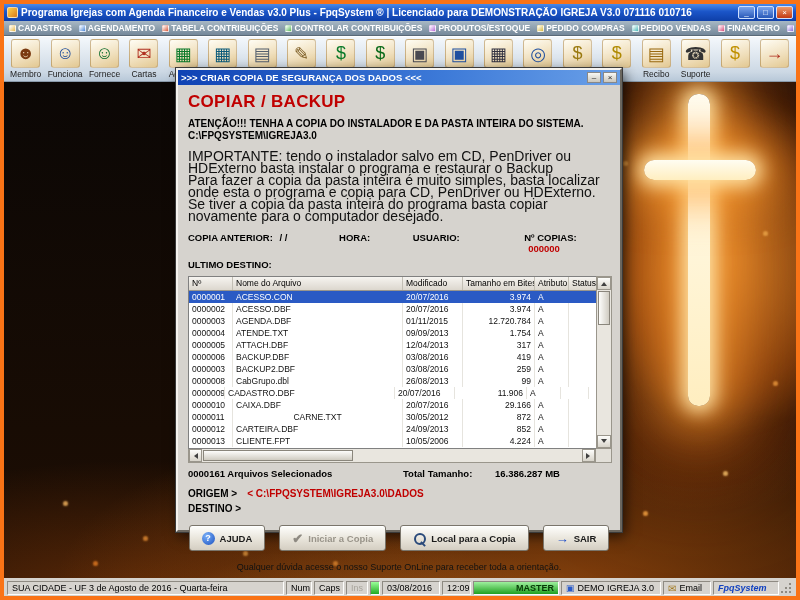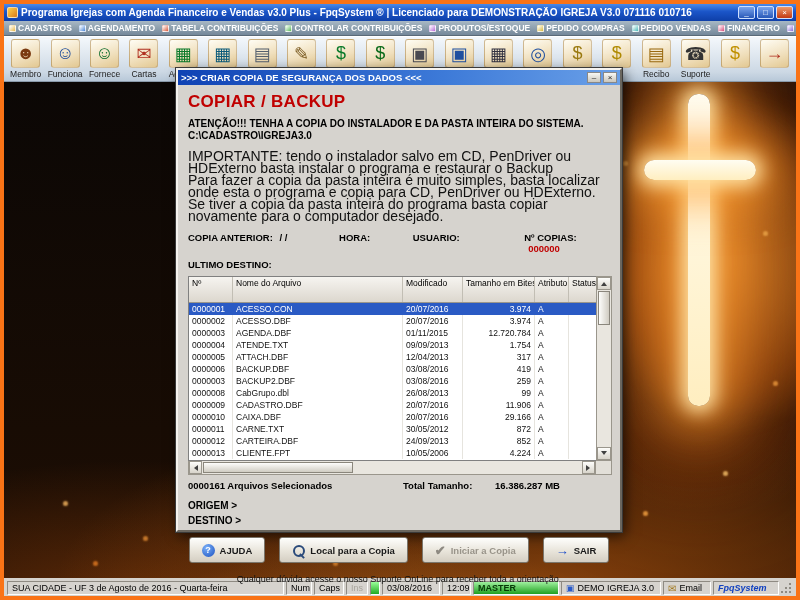--- a/index.html
+++ b/index.html
@@ -75,21 +75,21 @@
   .dlg-note{font-size:14px;line-height:12px;color:#111}
   .dlg-fields{display:flex;font-size:9.5px;font-weight:bold;margin-top:10px;align-items:baseline}
   .f-copia{width:160px}.f-hora{width:78px}.f-usuario{width:118px}
   .lblv{display:inline-block;margin-left:4px}
   .red{color:#c00000}
   .f-ultimo{margin-top:5px}
   
   .grid-area{margin-top:6px;width:424px}
   .grid-main{display:flex}
   .grid{width:408px;border:1px solid #808080;border-right:none;background:#fff}
-  .grid-header{display:flex;height:26px;background:linear-gradient(#f6f4f0,#dcd7ce);border-bottom:1px solid #9a968c}
+  .grid-header{display:flex;height:14px;background:linear-gradient(#f6f4f0,#dcd7ce);border-bottom:1px solid #9a968c}
   .gh{font-size:8.5px;padding:1px 3px;border-right:1px solid #c2beb4;white-space:nowrap;overflow:hidden;flex:none}
   .grid-body{height:157px;overflow:hidden}
   .grow{display:flex;height:12px}
   .gc{font-size:8.5px;line-height:12px;padding:0 3px;border-right:1px solid #e6e4de;
     white-space:nowrap;overflow:hidden;flex:none;color:#111}
   .gc.num{text-align:right}
   .grow.sel{background:#2a5ac4}
   .grow.sel .gc{color:#fff;border-right-color:#2a5ac4}
   .vscroll{width:16px;display:flex;flex-direction:column;background:#ece9e2;border:1px solid #9a968c}
   .sb-btn{height:13px;background:linear-gradient(#fdfdfb,#d8d4ca);border:1px solid #9a968c;
@@ -132,21 +132,21 @@
     background:#2a4a7a;transform:rotate(45deg)}
   .bicon.check-icon::after{content:"\2714";color:#8e8a82;font-size:13px}
   .bicon.exit-icon::after{content:"\2192";color:#1a4ac8;font-size:13px;font-weight:bold}
   .dlg-footer{margin-top:11px;text-align:center;font-size:9px;color:#111}
   
   .statusbar{height:20px;display:flex;gap:2px;padding:3px;background:#d6d3ce;align-items:stretch}
   .seg{border:1px solid;border-color:#8e8a82 #fdfdfb #fdfdfb #8e8a82;font-size:9px;display:flex;
     align-items:center;padding:0 4px;gap:3px;white-space:nowrap;overflow:hidden;background:#d6d3ce;flex:none}
   .seg.location{flex:1}
   .seg.dim .stx{color:#a8a49c}
-  .seg.master{background:linear-gradient(#9ef09e,#1fa01f);justify-content:flex-start}
+  .seg.master{background:linear-gradient(#9ef09e,#1fa01f);justify-content:flex-end}
   .seg.master .stx{font-weight:bold;color:#06390 6}
   .seg.master .stx{color:#063906}
   .seg.brand .stx{color:#1040c0;font-weight:bold;font-style:italic}
   .seg.led{background:linear-gradient(#9f9,#2a2);width:10px;padding:0}
   .sicon{display:inline-flex}
   .sicon.mail-icon::before{content:"\2709";color:#a07820;font-size:10px}
   .sicon.monitor-icon::before{content:"\25A3";color:#2a5ac8;font-size:9px}
   .grip{width:12px;border:none;background:#d6d3ce;position:relative}
   .grip::after{content:"";position:absolute;right:2px;bottom:2px;width:2px;height:2px;background:#8e8a82;
     box-shadow:-4px 0 #8e8a82,0 -4px #8e8a82,-8px 0 #8e8a82,-4px -4px #8e8a82,0 -8px #8e8a82}
@@ -334,21 +334,21 @@
 
   <div class="dialog">
     <div class="dlg-titlebar">
       <span class="dlg-title">&gt;&gt;&gt; CRIAR COPIA DE SEGURANÇA DOS DADOS &lt;&lt;&lt;</span>
       <button class="dlg-ctrl">–</button>
       <button class="dlg-ctrl">×</button>
     </div>
     <div class="dlg-body">
       <div class="dlg-heading">COPIAR / BACKUP</div>
       <div class="dlg-warning">ATENÇÃO!!!  TENHA A COPIA DO INSTALADOR  E  DA PASTA INTEIRA DO  SISTEMA.</div>
-      <div class="dlg-path">C:\CADASTRO\IGREJA3.0</div>
+      <div class="dlg-path">C:\FPQSYSTEM\IGREJA3.0</div>
       <div class="dlg-note">IMPORTANTE: tendo o instalador salvo em CD, PenDriver ou HDExterno basta instalar o programa e restaurar o Backup</div>
       <div class="dlg-note">Para fazer a copia da pasta inteira é muito simples, basta localizar onde esta o programa e copia para CD, PenDriver ou HDExterno.</div>
       <div class="dlg-note">Se tiver a copia da pasta inteira do programa basta copiar novamente para o computador desejado.</div>
 
       <div class="dlg-fields">
         <span class="f-copia">
           <span>COPIA ANTERIOR:</span>
           <span class="lblv">/  /</span>
         </span>
         <span class="f-hora">HORA:</span>
@@ -432,38 +432,38 @@
                 </div>
                 <div class="grow">
                   <span class="gc" style="width: 44px;">0000008</span>
                   <span class="gc" style="width: 170px;">CabGrupo.dbl</span>
                   <span class="gc" style="width: 60px;">26/08/2013</span>
                   <span class="gc num" style="width: 72px;">99</span>
                   <span class="gc" style="width: 34px;">A</span>
                   <span class="gc" style="width: 28px;"></span>
                 </div>
                 <div class="grow">
-                  <span class="gc" style="width: 44px;">0000009</span>
+                  <span class="gc" style="width: 36px;">0000009</span>
                   <span class="gc" style="width: 170px;">CADASTRO.DBF</span>
                   <span class="gc" style="width: 60px;">20/07/2016</span>
                   <span class="gc num" style="width: 72px;">11.906</span>
                   <span class="gc" style="width: 34px;">A</span>
                   <span class="gc" style="width: 28px;"></span>
                 </div>
                 <div class="grow">
                   <span class="gc" style="width: 44px;">0000010</span>
                   <span class="gc" style="width: 170px;">CAIXA.DBF</span>
                   <span class="gc" style="width: 60px;">20/07/2016</span>
                   <span class="gc num" style="width: 72px;">29.166</span>
                   <span class="gc" style="width: 34px;">A</span>
                   <span class="gc" style="width: 28px;"></span>
                 </div>
                 <div class="grow">
                   <span class="gc" style="width: 44px;">0000011</span>
-                  <span class="gc" style="width: 170px;">CARNE.TXT</span>
+                  <span class="gc" style="width: 170px; text-align: center;">CARNE.TXT</span>
                   <span class="gc" style="width: 60px;">30/05/2012</span>
                   <span class="gc num" style="width: 72px;">872</span>
                   <span class="gc" style="width: 34px;">A</span>
                   <span class="gc" style="width: 28px;"></span>
                 </div>
                 <div class="grow">
                   <span class="gc" style="width: 44px;">0000012</span>
                   <span class="gc" style="width: 170px;">CARTEIRA.DBF</span>
                   <span class="gc" style="width: 60px;">24/09/2013</span>
                   <span class="gc num" style="width: 72px;">852</span>
@@ -509,39 +509,40 @@
       </div>
 
       <div class="summary">
         <span class="s-sel">0000161 Arquivos Selecionados</span>
         <span class="s-lbl">Total Tamanho:</span>
         <span>16.386.287 MB</span>
       </div>
 
       <div class="origem">
         <span>ORIGEM  &gt;</span>
+        <span class="red">&lt;  C:\FPQSYSTEM\IGREJA3.0\DADOS</span>
       </div>
       <div class="destino">
         <span>DESTINO &gt;</span>
       </div>
 
       <div class="dlg-buttons">
           <button class="dlg-btn">
             <span class="bicon help-icon"></span>
             <span class="blabel">AJUDA</span>
-          </button>
-          <button class="dlg-btn">
-            <span class="bicon search-folder-icon"></span>
-            <span class="blabel">Local para a Copia</span>
           </button>
           <button class="dlg-btn disabled">
             <span class="bicon check-icon"></span>
             <span class="blabel">Iniciar a Copia</span>
           </button>
           <button class="dlg-btn">
+            <span class="bicon search-folder-icon"></span>
+            <span class="blabel">Local para a Copia</span>
+          </button>
+          <button class="dlg-btn">
             <span class="bicon exit-icon"></span>
             <span class="blabel">SAIR</span>
           </button>
         </div>
 
       <div class="dlg-footer">Qualquer dúvida acesse o nosso Suporte OnLine para receber toda a orientação.</div>
     </div>
   </div>
 
 </div>

